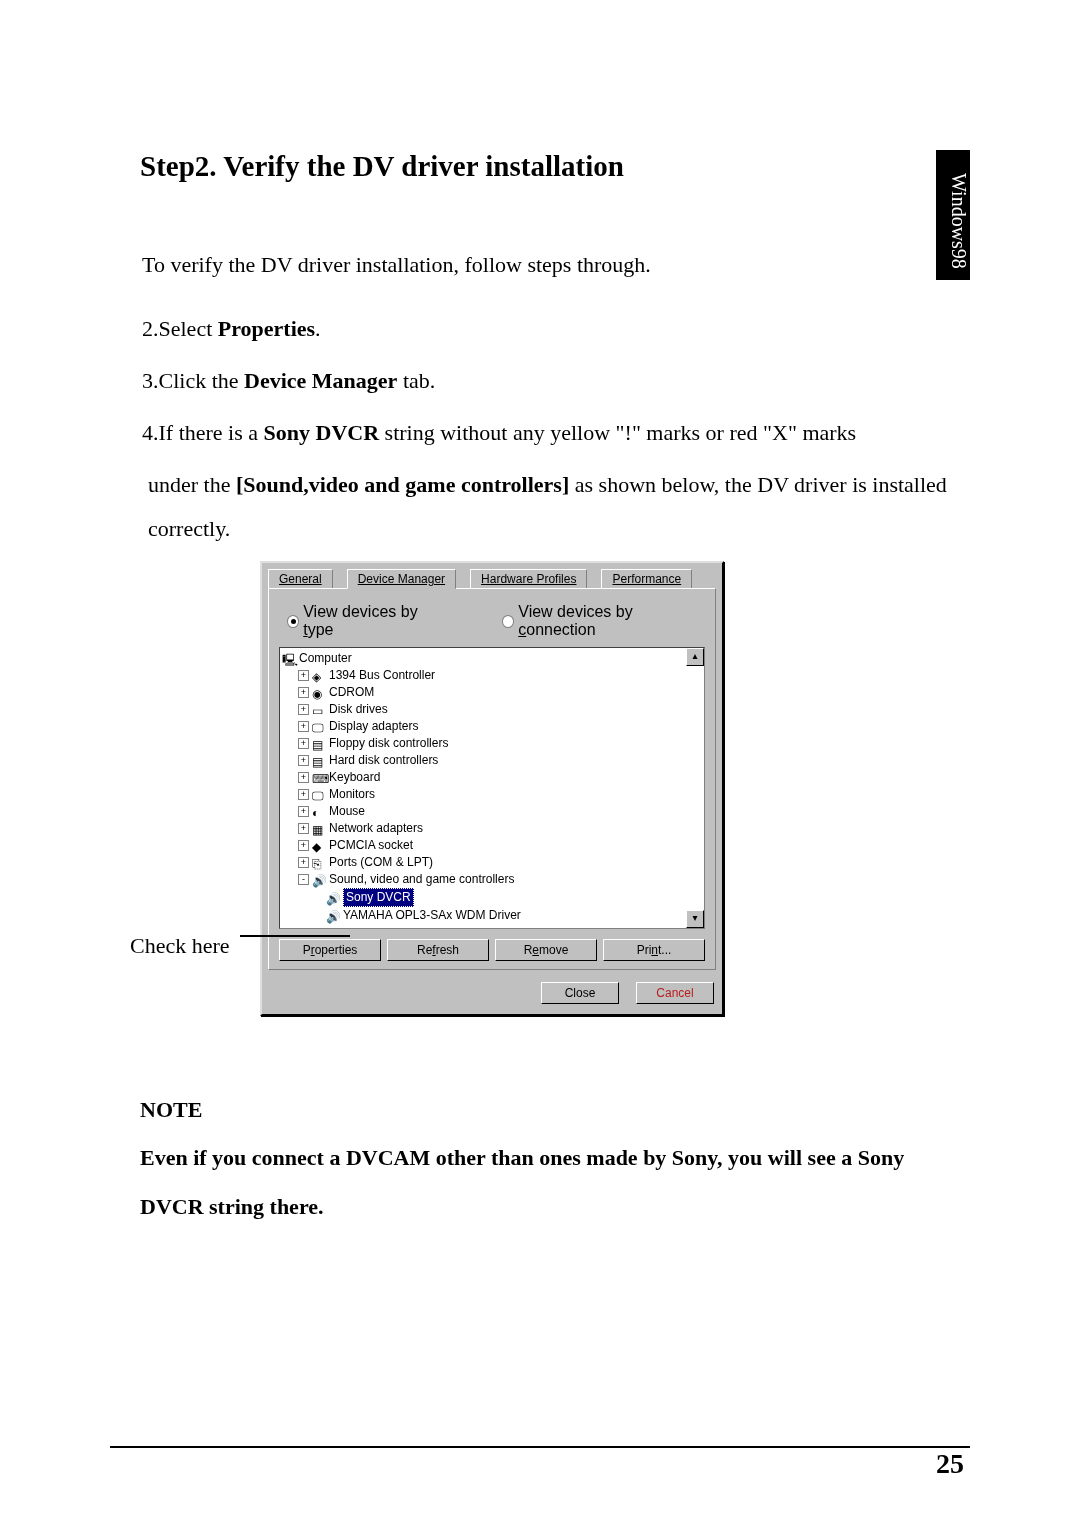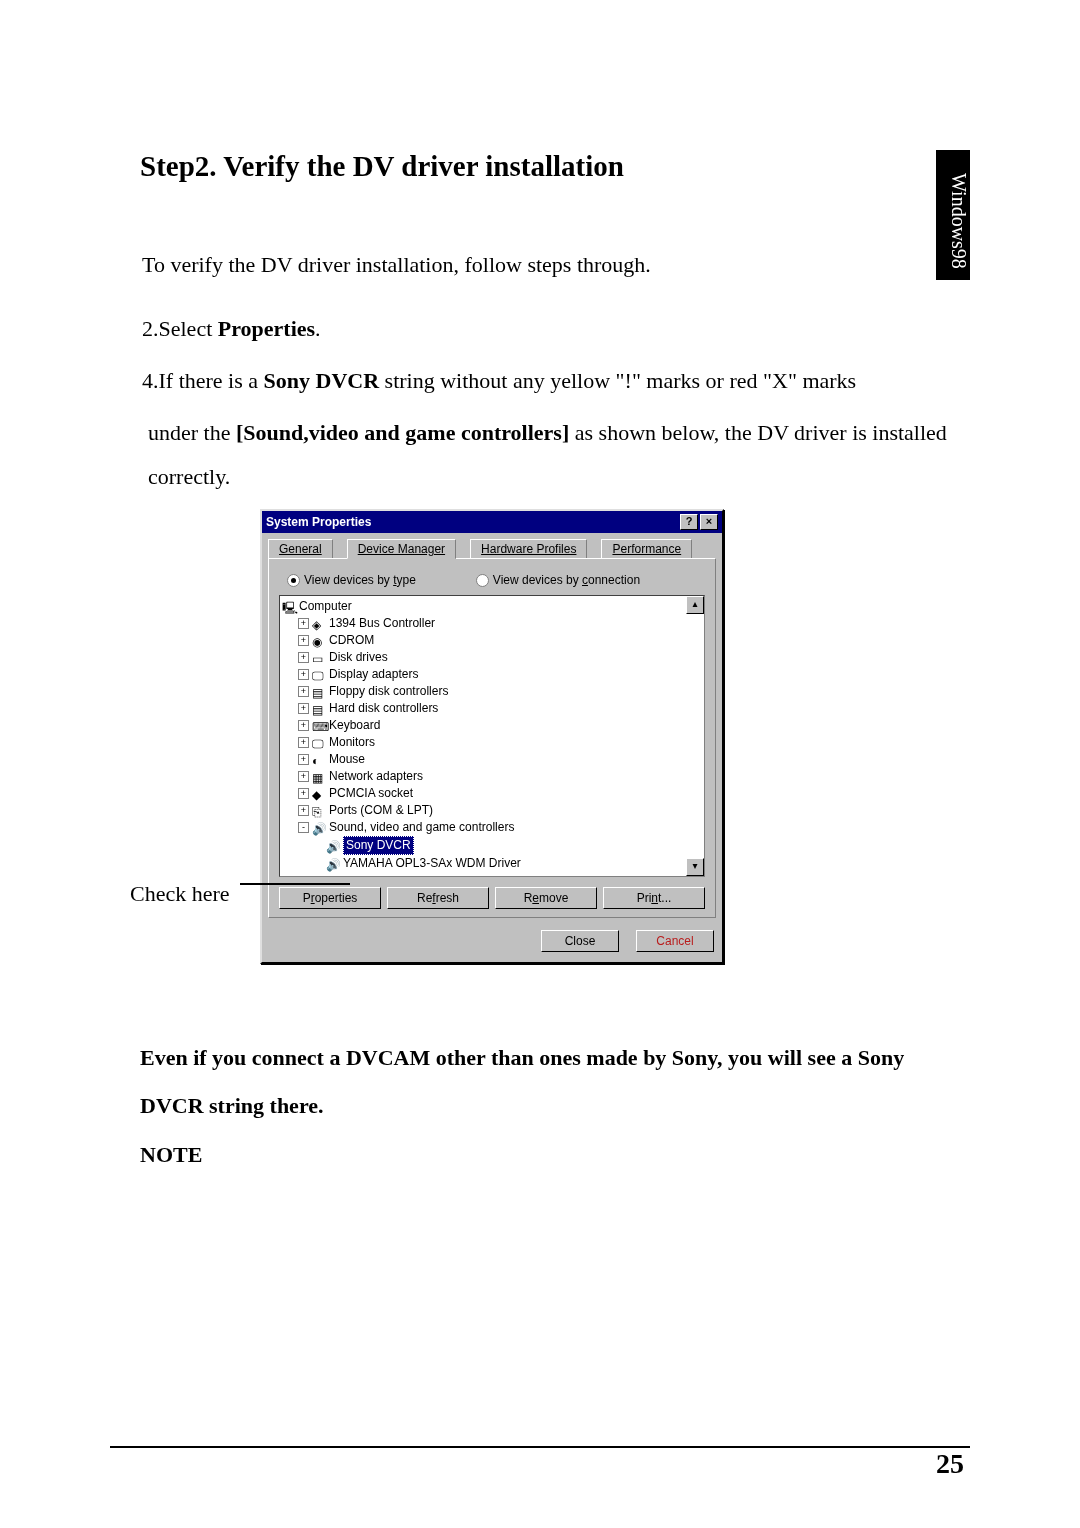--- a/index.html
+++ b/index.html
@@ -135,21 +135,21 @@
     margin: 0 6px 6px 6px;
     border: 1px solid #808080;
     border-top-color:#fff; border-left-color:#fff;
     background:#c0c0c0;
     padding: 10px 10px 8px 10px;
   }
   .radio-row {
     display:flex;
     gap: 60px;
     margin: 4px 4px 8px 8px;
-    font-size:12px;
+    font-size:16px;
     color:#fff;
   }
   .radio-row label { color:#000; display:flex; gap:4px; align-items:center;}
   .radio-dot {
     width:11px;height:11px;border-radius:50%;
     background:#fff;border:1px solid #808080;
     display:inline-flex;align-items:center;justify-content:center;
   }
   .radio-dot.sel::after{content:"";width:5px;height:5px;background:#000;border-radius:50%;}
   .tree-box {
@@ -231,40 +231,36 @@
   <h2 class="step-title">Step2. Verify the DV driver installation</h2>
 
   <div class="body-text">
     <p>To verify the DV driver installation, follow steps through.</p>
 
     <div class="steps">
       <div>
         <span>2.Select </span><span class="bold">Properties</span><span>.</span>
       </div>
       <div>
+        <span>3.Click the </span><span class="bold">Device Manager</span><span> tab.</span>
+      </div>
+      <div>
         <span>4.If there is a </span><span class="bold">Sony DVCR</span><span> string without any yellow "!" marks or red "X" marks</span>
       </div>
       <div style="margin-left:6px;">
         <span>under the </span><span class="bold">[Sound,video and game controllers]</span><span>  as shown below, the DV driver is installed correctly.</span>
       </div>
     </div>
   </div>
 
   <div class="dialog-wrap">
     <div class="check-label">Check here</div>
     <div class="check-line"></div>
 
     <div class="dialog">
-      <div class="titlebar">
-        <span>System Properties</span>
-        <div class="titlebar-buttons">
-          <div class="title-btn">?</div>
-          <div class="title-btn">×</div>
-        </div>
-      </div>
 
       <div class="tabs-row">
         <div class="tab">General</div>
         <div class="tab active">Device Manager</div>
         <div class="tab">Hardware Profiles</div>
         <div class="tab">Performance</div>
       </div>
 
       <div class="tab-panel">
 
@@ -372,19 +368,19 @@
       </div>
 
       <div class="bottom-btns">
         <div class="win-btn">Close</div>
         <div class="win-btn disabled">Cancel</div>
       </div>
     </div>
   </div>
 
   <div class="note-block">
+    <div>NOTE</div>
     <div>Even if you connect a DVCAM other than ones made by Sony, you will see a Sony DVCR string there.</div>
-    <div>NOTE</div>
   </div>
 
   <div class="page-rule"></div>
   <div class="page-num">25</div>
 </div>
 
 </body></html>

